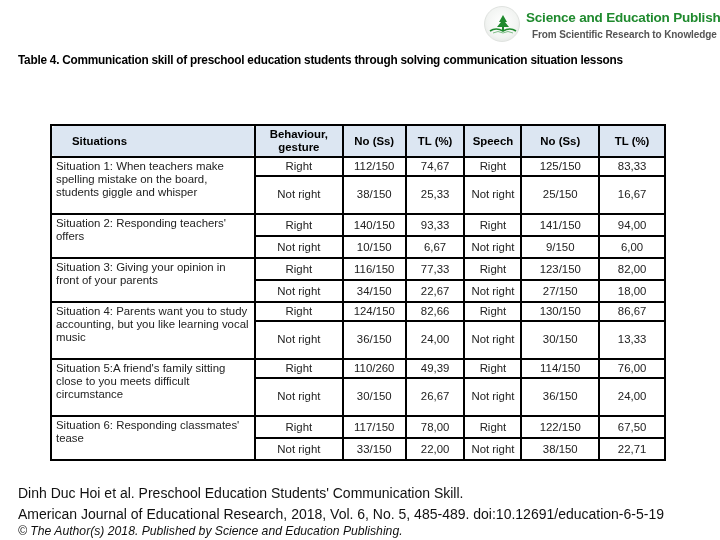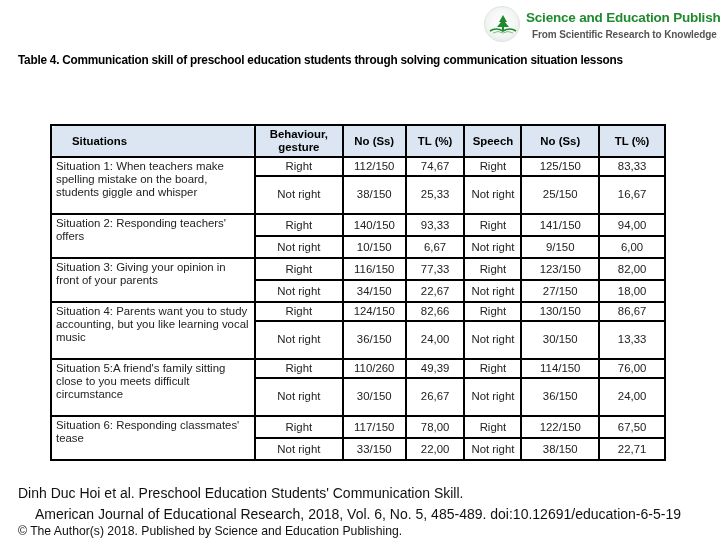--- a/index.html
+++ b/index.html
@@ -20,22 +20,22 @@
   table.main th { background: #dce6f2; font-weight: bold; height: 32px; text-align: center; }
   table.main th.sit { text-align: left; padding-left: 20px; border-radius: 7px; }
   table.main td { text-align: center; color: #222; }
   table.main td.sit { text-align: left; vertical-align: top; padding: 2px 4px 14px 4px; color: #222; }
   tr.r16 td { height: 16px; }
   tr.r32 td { height: 33px; }
   tr.r35 td { height: 33px; }
 
   .footer { position: absolute; left: 18px; font-size: 14px; color: #111; white-space: nowrap; }
   .f1 { top: 485px; }
-  .f2 { top: 506px; margin-left: 17px; }
-  .f3 { top: 524px; font-size: 12.2px; }
+  .f2 { top: 506px; }
+  .f3 { top: 524px; font-size: 12.2px; font-style: italic; }
 </style>
 </head>
 <body>
 
 <div class="logo">
   <div class="logo-circle">
     <svg width="30" height="26" viewBox="0 0 30 26">
       <polygon points="15,3 19,10 17,10 21,15 9,15 13,10 11,10" fill="#1f8a2e"></polygon>
       <rect x="14" y="15" width="2" height="3" fill="#1f8a2e"></rect>
       <path d="M2,19 Q8,15 15,19 Q22,15 28,19" stroke="#1f8a2e" stroke-width="1.6" fill="none"></path>

